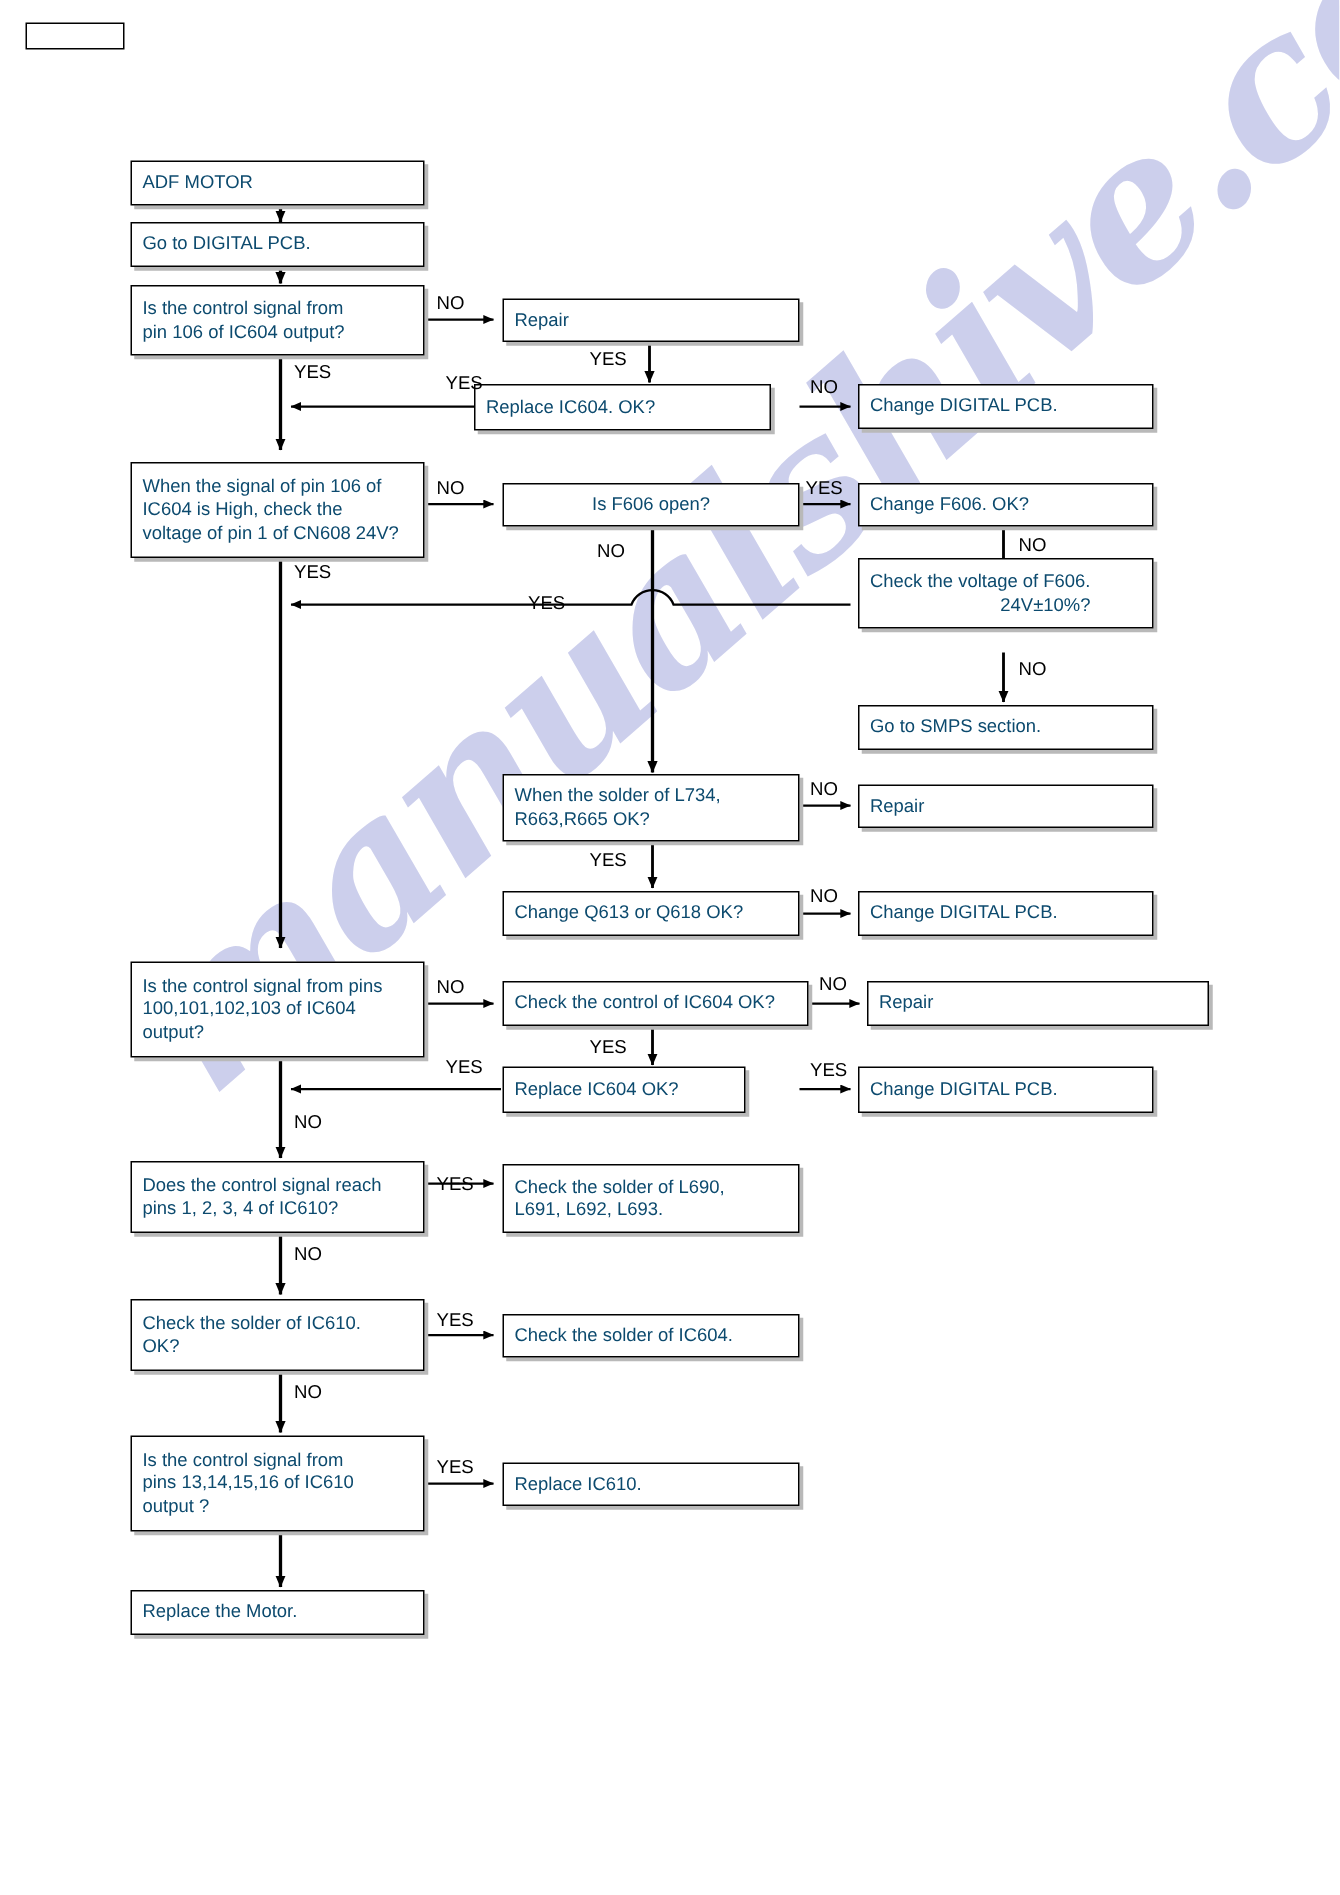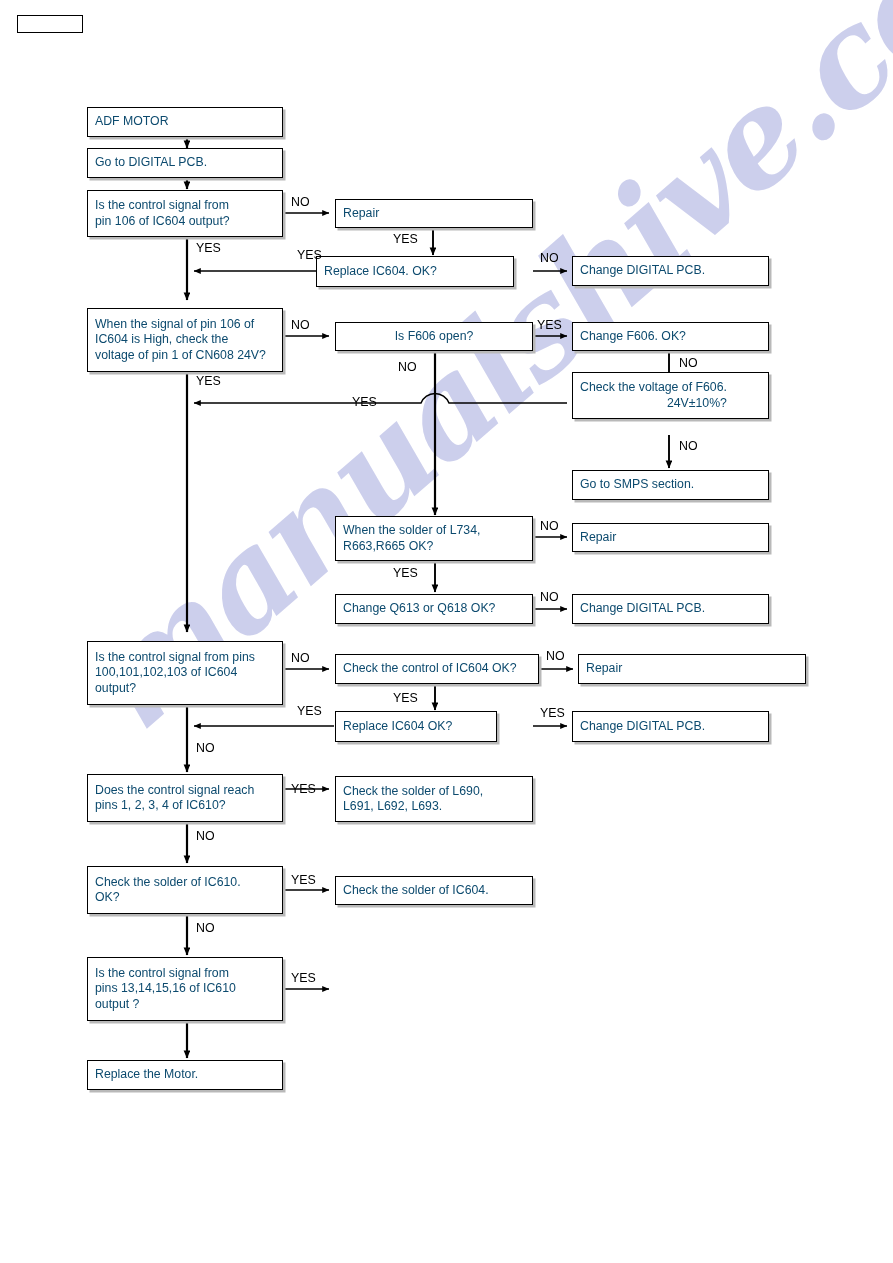--- a/index.html
+++ b/index.html
@@ -269,20 +269,23 @@
   <div class="node" style="left:335px;top:876px;width:198px;height:29px;">
     <span class="txt">Check the solder of IC604.</span>
   </div>
 
   <div class="node" style="left:87px;top:957px;width:196px;height:64px;">
     <span class="txt">Is the control signal from
 pins 13,14,15,16 of IC610
 output ?</span>
   </div>
 
+  <div class="node" style="left:335px;top:975px;width:198px;height:29px;">
+    <span class="txt">Replace IC610.</span>
+  </div>
 
   <div class="node" style="left:87px;top:1060px;width:196px;height:30px;">
     <span class="txt">Replace the Motor.</span>
   </div>
 
   <div class="elabel" style="left:291px;top:196px;">NO</div>
   <div class="elabel" style="left:196px;top:242px;">YES</div>
   <div class="elabel" style="left:393px;top:233px;">YES</div>
   <div class="elabel" style="left:297px;top:249px;">YES</div>
   <div class="elabel" style="left:540px;top:252px;">NO</div>

